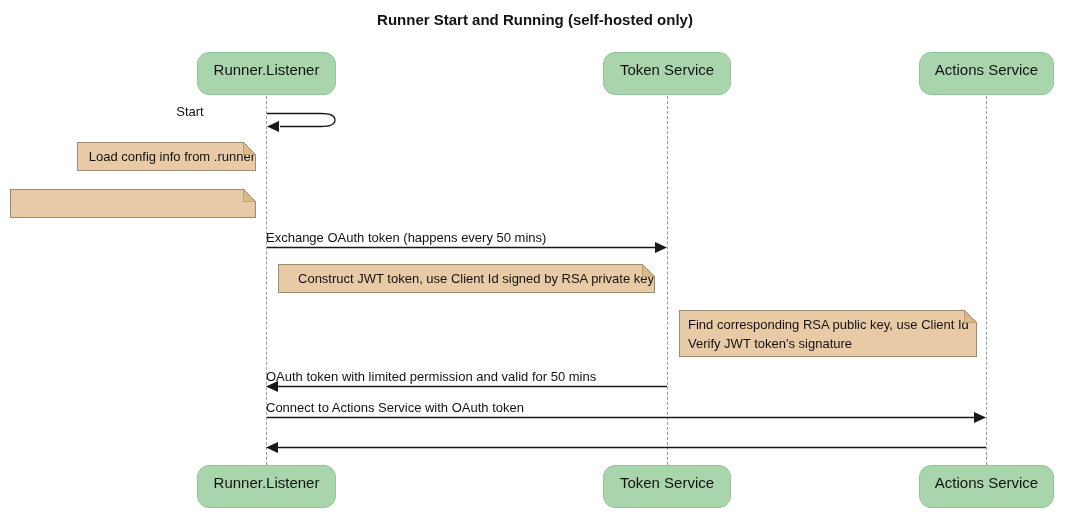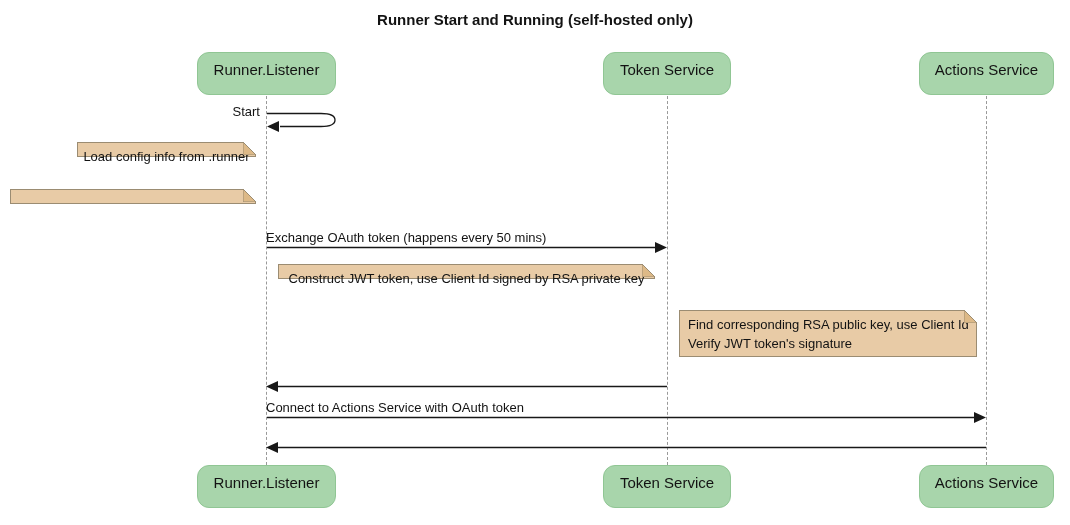--- a/index.html
+++ b/index.html
@@ -28,28 +28,28 @@
   }
   .participant{
     position:absolute;height:43px;line-height:34px;text-align:center;
     background:var(--participant-fill);border:1px solid var(--participant-border);
     border-radius:12px;font-size:15px;box-sizing:border-box;
   }
   .msg-label{
     position:absolute;font-size:13px;text-align:left;white-space:nowrap;
   }
   .start-label{
-    position:absolute;font-size:13px;text-align:right;white-space:nowrap;
+    position:absolute;font-size:13px;text-align:center;white-space:nowrap;
   }
   .note{
     position:absolute;background:var(--note-fill);
     border:1px solid var(--note-border);box-sizing:border-box;
     font-size:13px;white-space:nowrap;
   }
-  .note.center{text-align:center;line-height:27px;height:15px;}
+  .note.center{text-align:right;line-height:27px;height:29px;}
   .note.multiline{padding:4px 8px;line-height:19px;height:47px;}
   .note.multiline span{display:block;}
   .note-fold{position:absolute;top:-1px;right:-1px;}
   #arrow-layer{position:absolute;top:0;left:0;}
   .msg-line{stroke:var(--arrow);stroke-width:1.3;fill:none;}
   .arrow-head{fill:var(--arrow);stroke:none;}
 </style>
 </head>
 <body>
 
@@ -64,20 +64,21 @@
   <div class="participant" style="left:197px;top:52px;width:139px">Runner.Listener</div>
   <div class="participant" style="left:603px;top:52px;width:128px">Token Service</div>
   <div class="participant" style="left:919px;top:52px;width:135px">Actions Service</div>
 
   <div class="participant" style="left:197px;top:465px;width:139px">Runner.Listener</div>
   <div class="participant" style="left:603px;top:465px;width:128px">Token Service</div>
   <div class="participant" style="left:919px;top:465px;width:135px">Actions Service</div>
 
   <div class="start-label" style="left:120px;top:104px;width:140px">Start</div>
   <div class="msg-label" style="left:266px;top:230px;width:401px">Exchange OAuth token (happens every 50 mins)</div>
+  <div class="msg-label" style="left:266px;top:369px;width:401px">OAuth token with limited permission and valid for 50 mins</div>
   <div class="msg-label" style="left:266px;top:400px;width:720px">Connect to Actions Service with OAuth token</div>
 
   <div class="note center" style="left:77px;top:142px;width:179px">
     <svg class="note-fold" width="13" height="13" viewBox="0 0 13 13">
       <path d="M0,0 L13,0 L13,13 Z" fill="#ffffff"></path>
       <path d="M0,0 L13,13 L0,13 Z" fill="var(--note-fold)" stroke="var(--note-border)" stroke-width="1"></path>
     </svg>
     <span>Load config info from .runner</span>
   </div>
 

